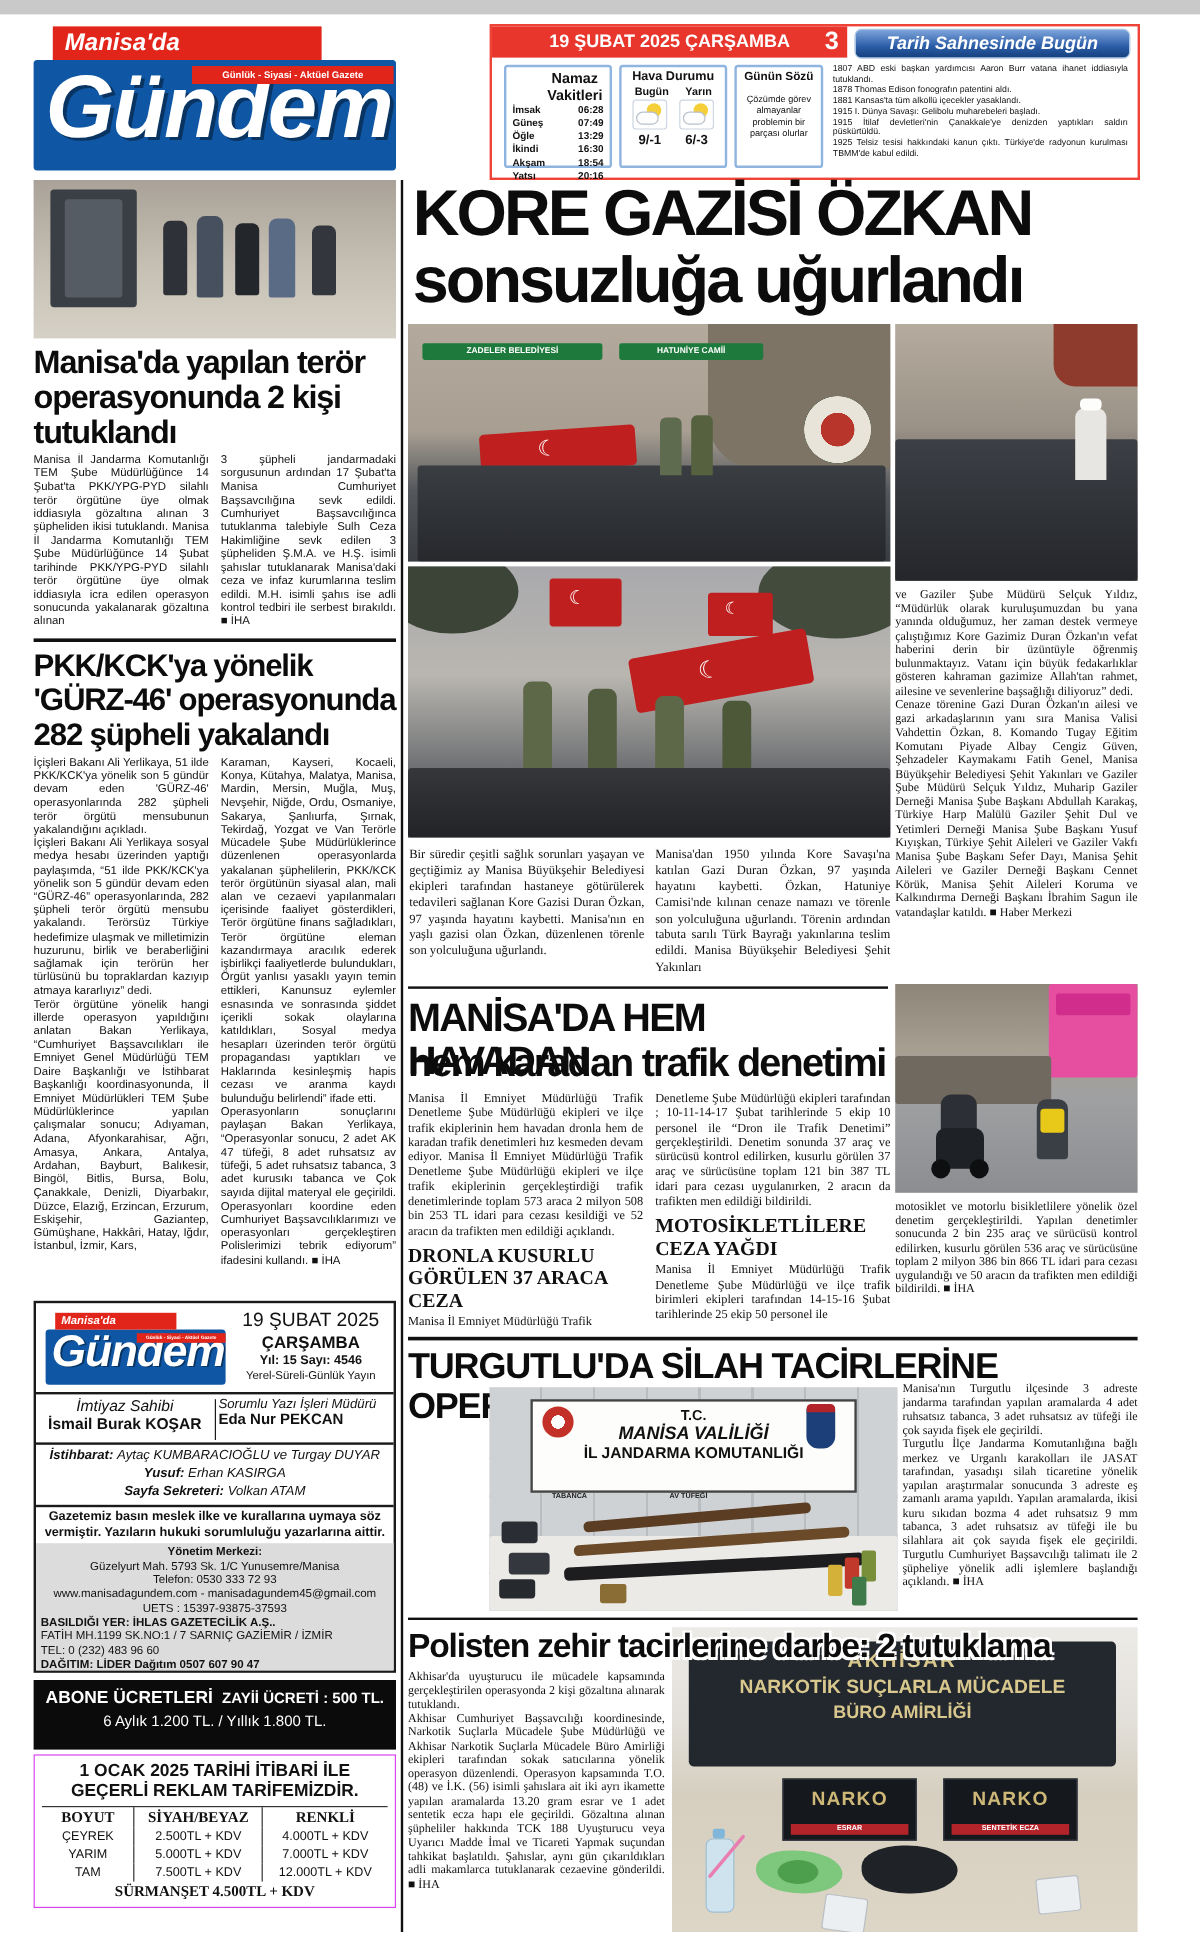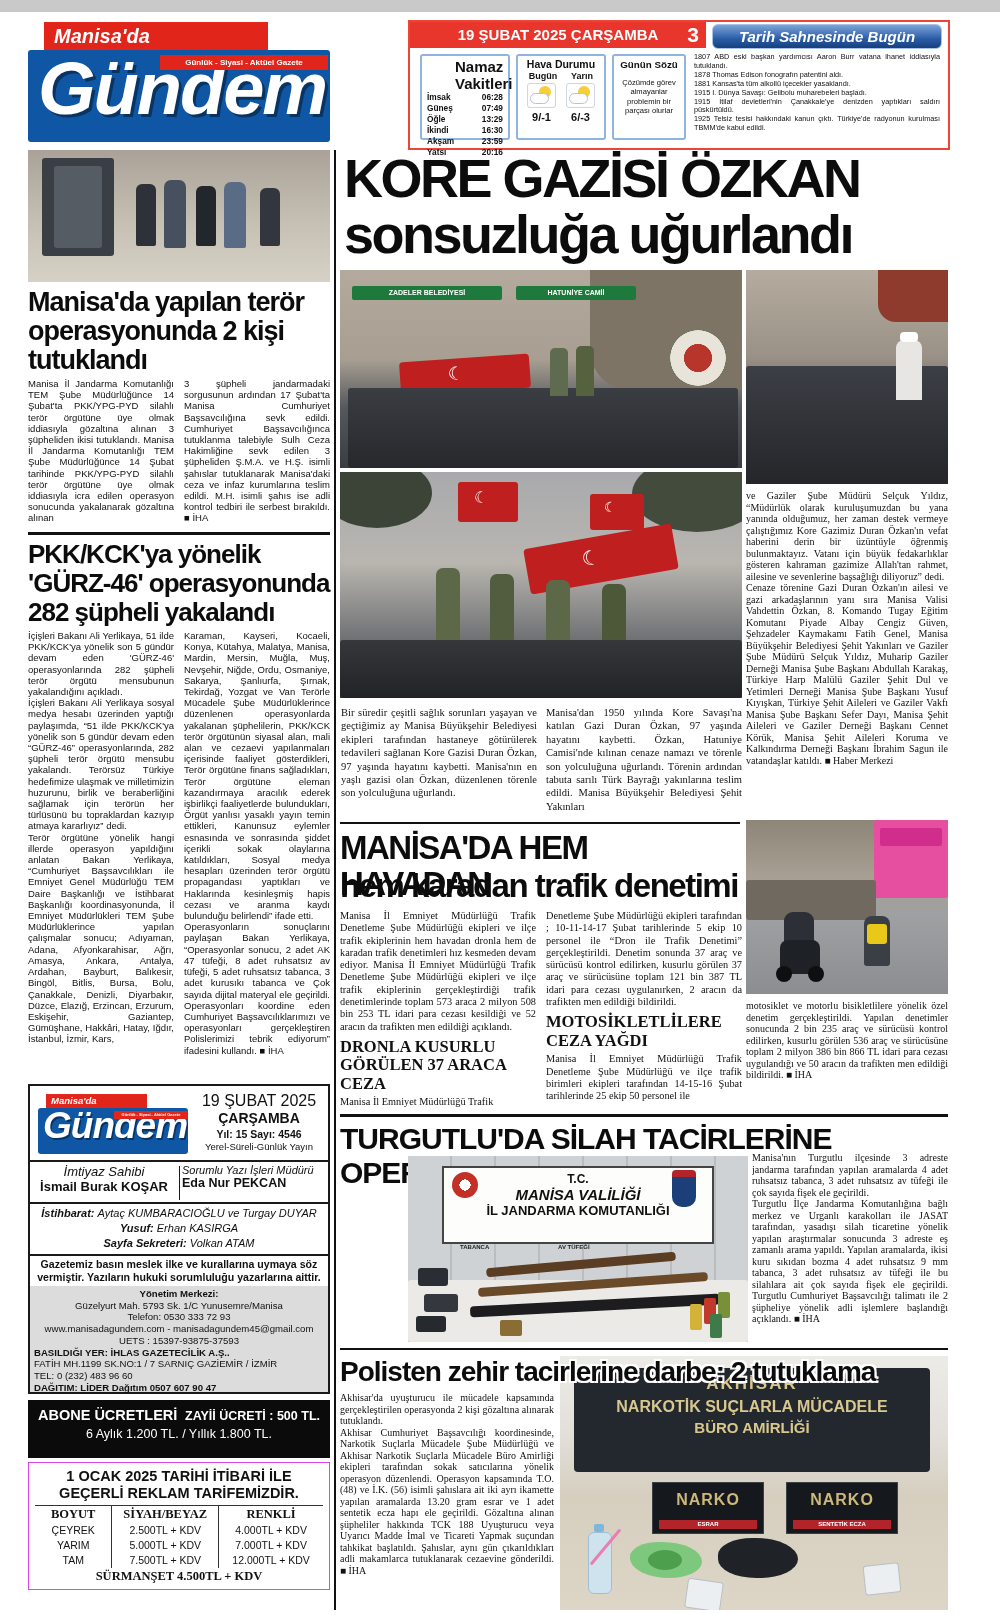--- a/index.html
+++ b/index.html
@@ -91,40 +91,40 @@
   </div>
 
   <div class="abs hdr-box" style="left:408px;top:20px;width:538px;height:126px;">
     <div class="abs date-bar" style="left:0;top:0;width:296px;height:26px;font-size:15px;line-height:26px;text-align:center;">
       <span>19 ŞUBAT 2025 ÇARŞAMBA</span>
       <span class="abs" style="right:7px;top:0;font-size:21px;line-height:26px;">3</span>
     </div>
     <div class="abs tarih-pill" style="left:302px;top:2px;width:228px;height:23px;font-size:15px;line-height:23px;">Tarih Sahnesinde Bugün</div>
 
     <div class="abs info-cell" style="left:10px;top:32px;width:90px;height:86px;padding:2px 5px;box-sizing:border-box;">
-      <div class="cell-title" style="font-size:15px;margin-left:28px;">Namaz Vakitleri</div>
+      <div class="cell-title" style="font-size:12px;margin-left:28px;">Namaz Vakitleri</div>
       <div class="prayer-row" style="font-size:8.3px;line-height:11px;">
           <span>İmsak</span>
           <span>06:28</span>
         </div>
       <div class="prayer-row" style="font-size:8.3px;line-height:11px;">
           <span>Güneş</span>
           <span>07:49</span>
         </div>
       <div class="prayer-row" style="font-size:8.3px;line-height:11px;">
           <span>Öğle</span>
           <span>13:29</span>
         </div>
       <div class="prayer-row" style="font-size:8.3px;line-height:11px;">
           <span>İkindi</span>
           <span>16:30</span>
         </div>
       <div class="prayer-row" style="font-size:8.3px;line-height:11px;">
           <span>Akşam</span>
-          <span>23:59</span>
+          <span>18:54</span>
         </div>
       <div class="prayer-row" style="font-size:8.3px;line-height:11px;">
           <span>Yatsı</span>
           <span>20:16</span>
         </div>
     </div>
 
     <div class="abs info-cell" style="left:106px;top:32px;width:90px;height:86px;padding:2px 4px;box-sizing:border-box;text-align:center;">
       <div class="cell-title" style="font-size:10.5px;">Hava Durumu</div>
       <div style="display:flex;justify-content:space-around;font-weight:700;font-size:9px;margin-top:1px;">

